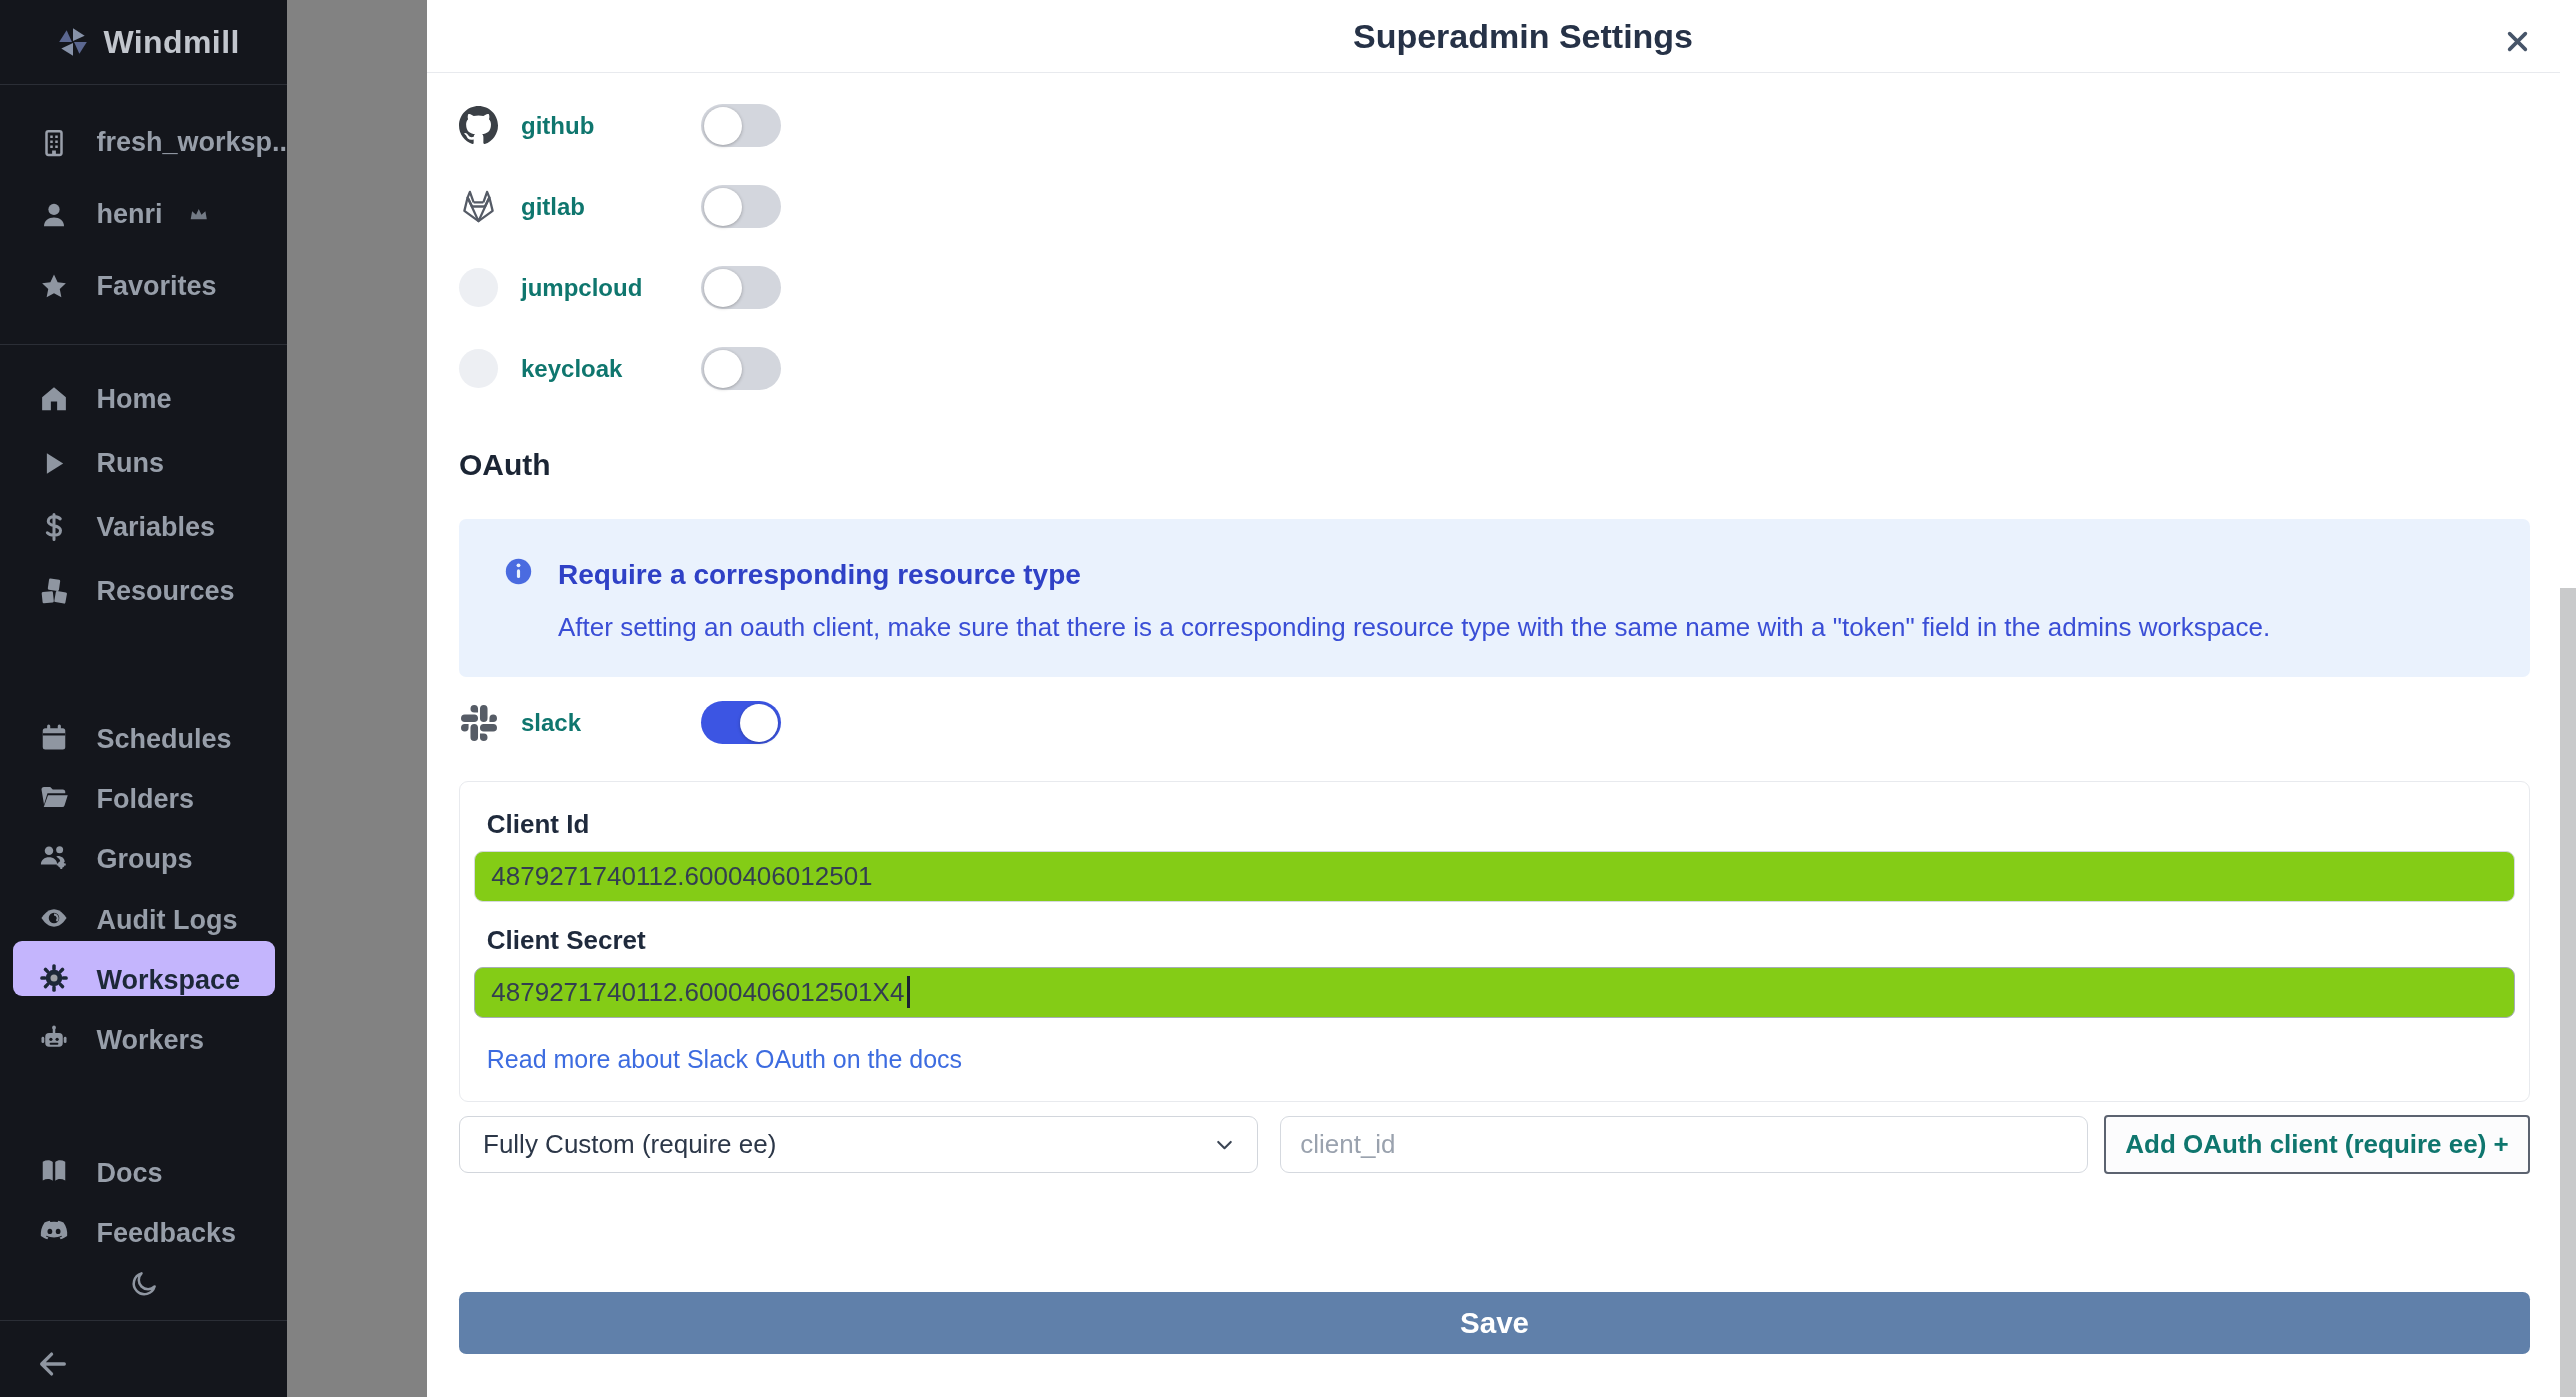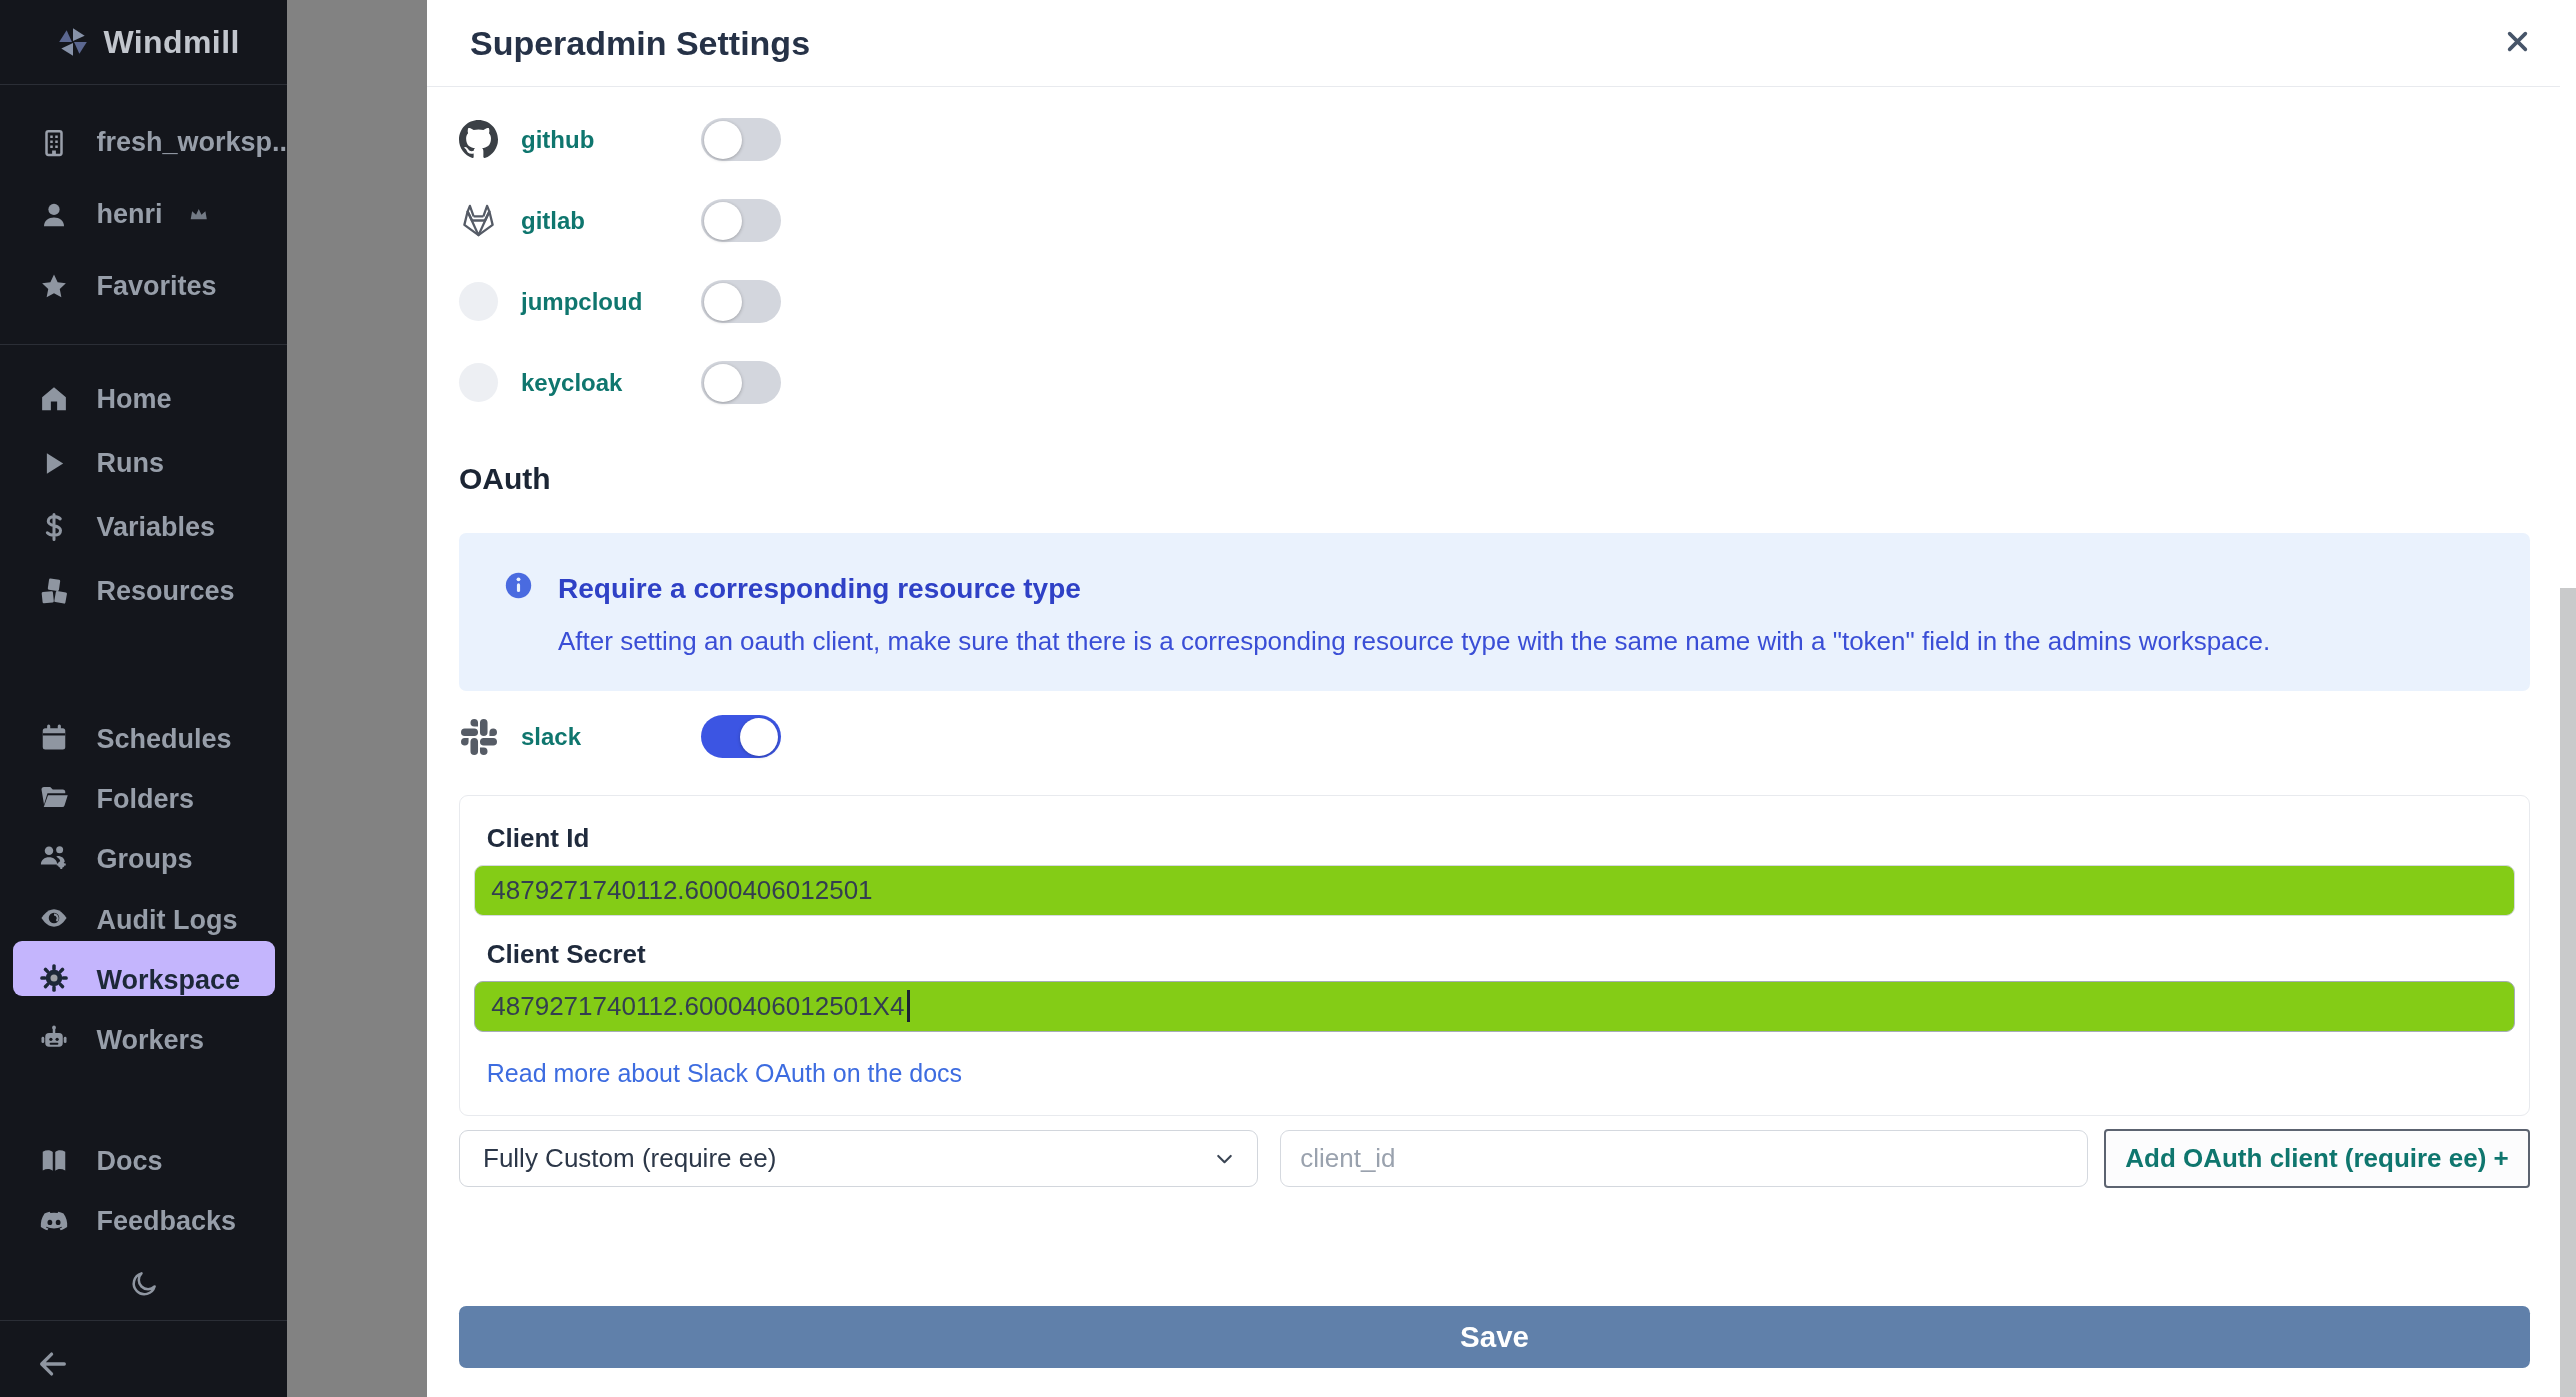--- a/index.html
+++ b/index.html
@@ -11,33 +11,33 @@
   .logo-row { height:85px; border-bottom:0.9px solid #2b2e36; display:flex; align-items:center; padding-left:55px; gap:12.5px; flex:none; }
   .logo-text { color:#c2c6cd; font-size:32px; font-weight:bold; letter-spacing:0.4px; }
   .nav { padding:0 12.5px; }
   .nav-item { display:flex; align-items:center; gap:25px; height:55px; padding-left:23px; border-radius:9px;
               color:#979ea9; font-size:27px; font-weight:600; margin-bottom:9px; cursor:pointer; }
   .sect1 { margin-top:30px; } .sect1 .nav-item { margin-bottom:17px; }
   .sep { border-top:0.9px solid #2b2e36; }
   .sep1 { margin-top:12.5px; }
   .sect2 { margin-top:27px; }
   .sect3 { margin-top:72px; } .sect3 .nav-item { margin-bottom:5.4px;align-items:flex-end; }
-  .sect4 { margin-top:72px; } .sect4 .nav-item { margin-bottom:5.4px; }
+  .sect4 { margin-top:72px; } .sect4 .nav-item { margin-bottom:5.4px;align-items:flex-end; }
   .nav-item.active { background:#c4b5fd; color:#1d2838; }
   .ico { width:36px; height:36px; display:flex; align-items:center; justify-content:center; flex:none; }
   .moon-row { height:47px; display:flex; align-items:center; justify-content:center; margin-top:5.4px; cursor:pointer; }
   .sep2 { margin-top:12.5px; }
   .arrow-row { height:55px; display:flex; align-items:center; padding-left:36px; margin-top:16px; cursor:pointer; }
 
   
   .backdrop-strip { width:140px; height:100%; background:#828282; flex:none; }
 
   
   .modal { flex:1; height:100%; background:#ffffff; position:relative; }
-  .modal-header { height:87px; border-bottom:1.8px solid #e8eaee; display:flex; align-items:center; padding-left:43px; }
+  .modal-header { height:73px; border-bottom:1.8px solid #e8eaee; display:flex; align-items:center; padding-left:43px;justify-content:center; }
   .modal-title { font-size:34px; font-weight:bold; color:#263247; }
   .close-btn { position:absolute; top:21.5px; right:39px; width:39px; height:39px; display:flex; align-items:center; justify-content:center; cursor:pointer; }
 
   .content { padding:0 46px 0 32px; }
 
   .provider-row { display:flex; align-items:center; height:45px; margin-bottom:36px; }
   .provider-row.first { margin-top:30px; }
   .p-icon { width:39px; height:39px; margin-right:23px; display:flex; align-items:center; justify-content:center; flex:none; }
   .p-circle { width:39px; height:39px; border-radius:50%; background:#edeff3; }
   .p-label { font-size:24px; font-weight:bold; color:#0f766e; width:180px; }

